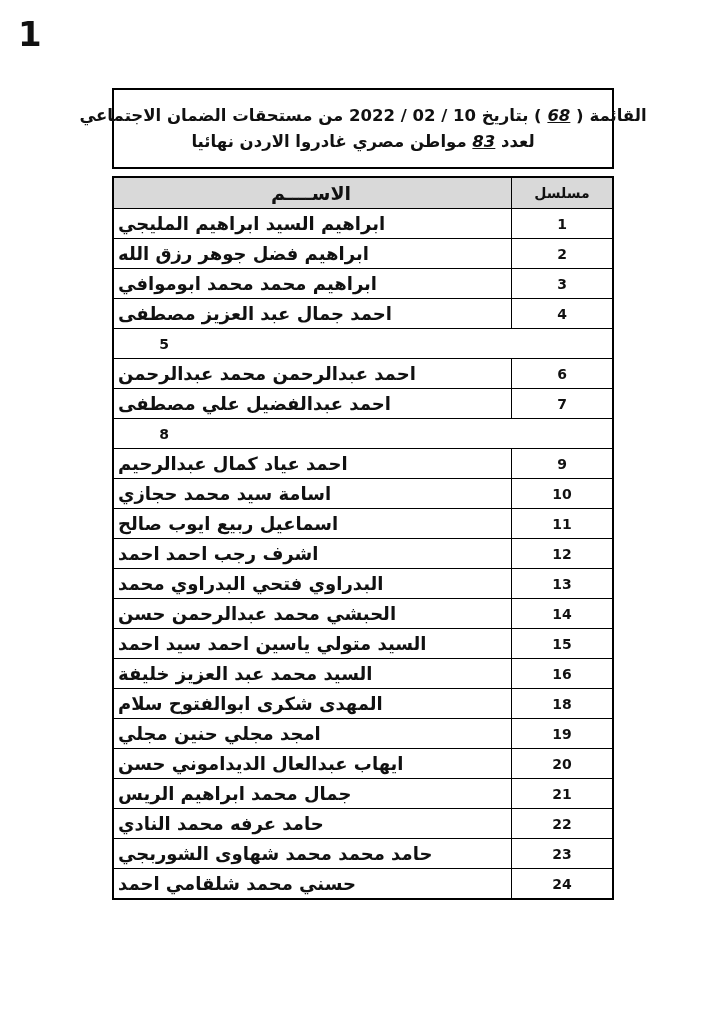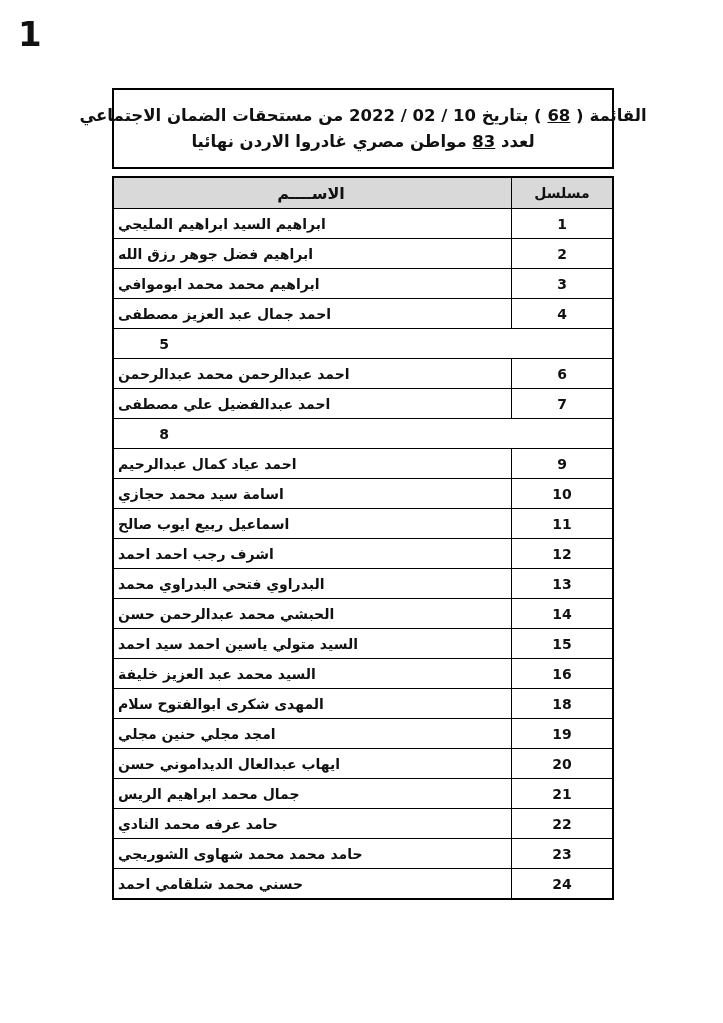--- a/index.html
+++ b/index.html
@@ -40,21 +40,21 @@
     justify-content: center;
     align-items: center;
     direction: rtl;
     text-align: center;
     font-weight: bold;
     font-size: 16.5px;
     line-height: 26px;
     background: #ffffff;
   }
   .header-line { white-space: nowrap; }
-  .u-num { text-decoration: underline; }
+  .u-num { text-decoration: underline; font-style: italic; }
   .list-table {
     box-sizing: border-box;
     width: 502px;
     margin-top: 7px;
     border: 2px solid #000000;
     background: #ffffff;
   }
   .t-row {
     display: flex;
     flex-direction: row;
@@ -71,37 +71,37 @@
     box-sizing: border-box;
     flex: 1 1 auto;
     border-right: 1px solid #000000;
     display: flex;
     align-items: center;
     justify-content: flex-end;
     direction: rtl;
     text-align: right;
     padding: 0 7px 0 4px;
     font-weight: bold;
-    font-size: 14px;
+    font-size: 18px;
     overflow: hidden;
   }
   .cell-serial {
     box-sizing: border-box;
     width: 100px;
     flex: 0 0 100px;
     display: flex;
     align-items: center;
     justify-content: center;
     direction: rtl;
     font-weight: bold;
     font-size: 14px;
   }
   .t-header .cell-name {
     justify-content: center;
-    font-size: 16px;
+    font-size: 19px;
   }
   .t-header .cell-serial { font-size: 14px; text-align: center; }
 </style>
 </head>
 <body>
 
 <div class="page-number">1</div>
 
 <div class="doc">
 

